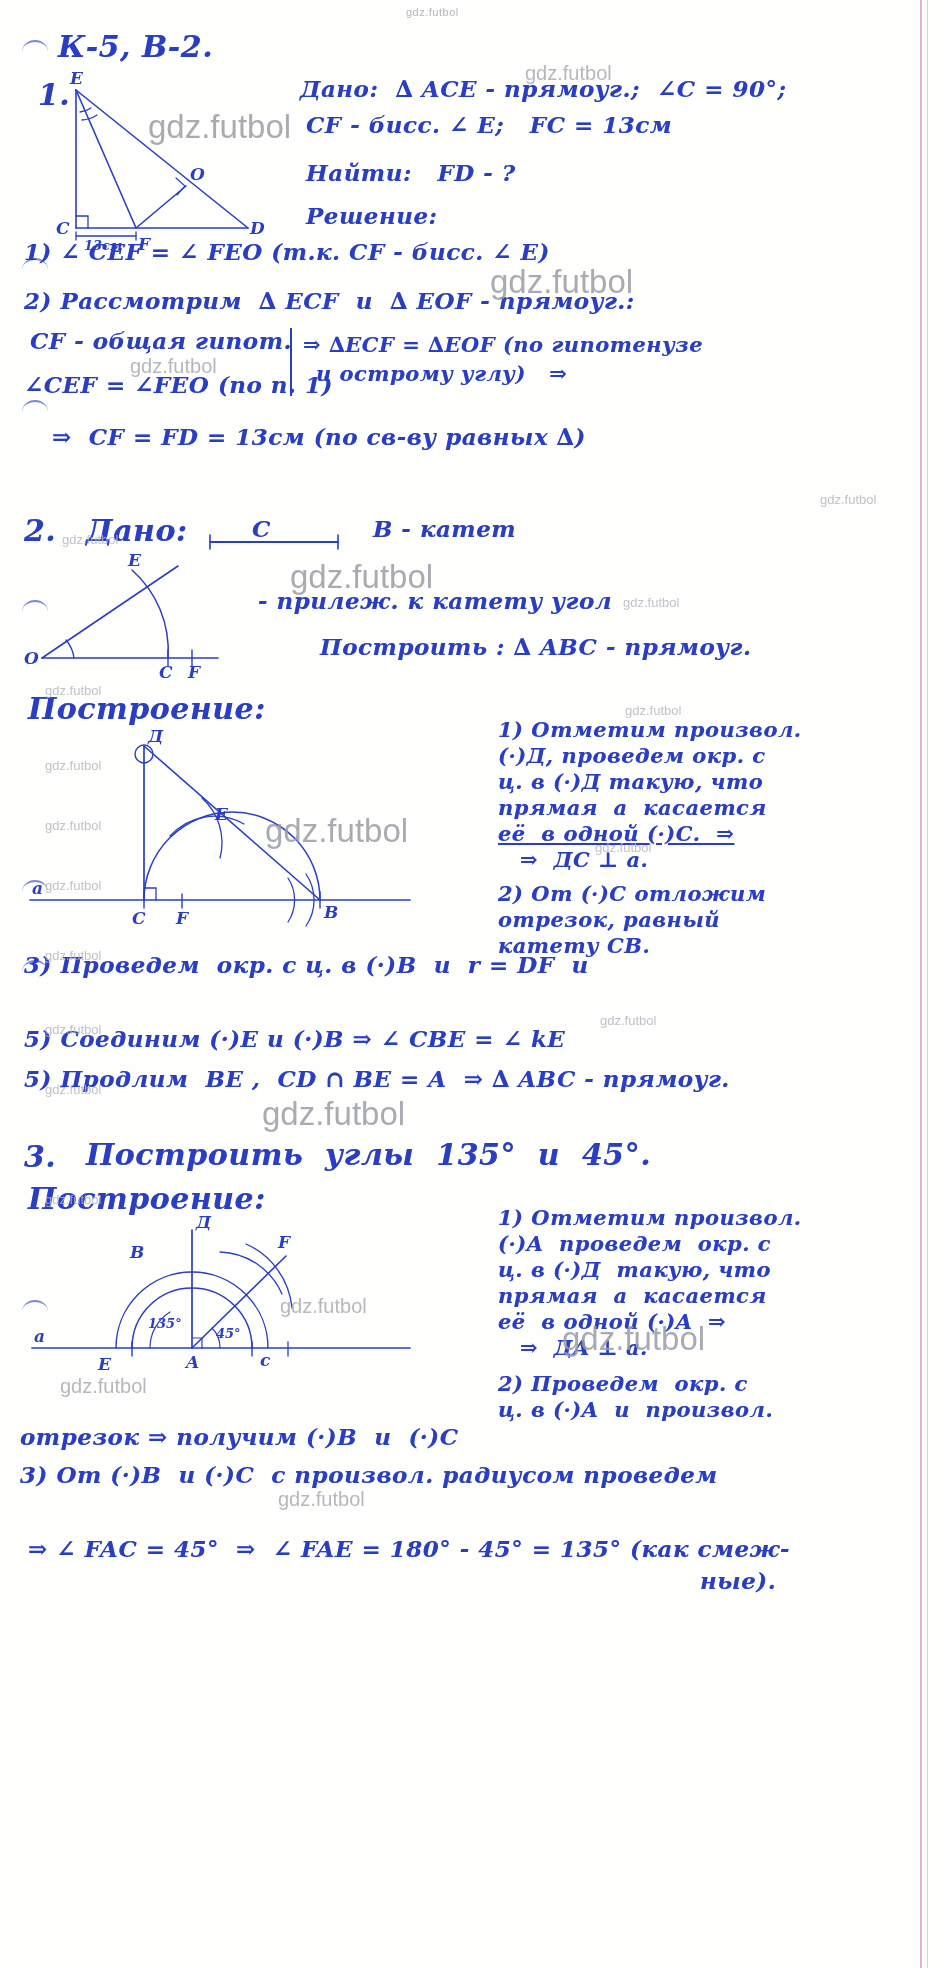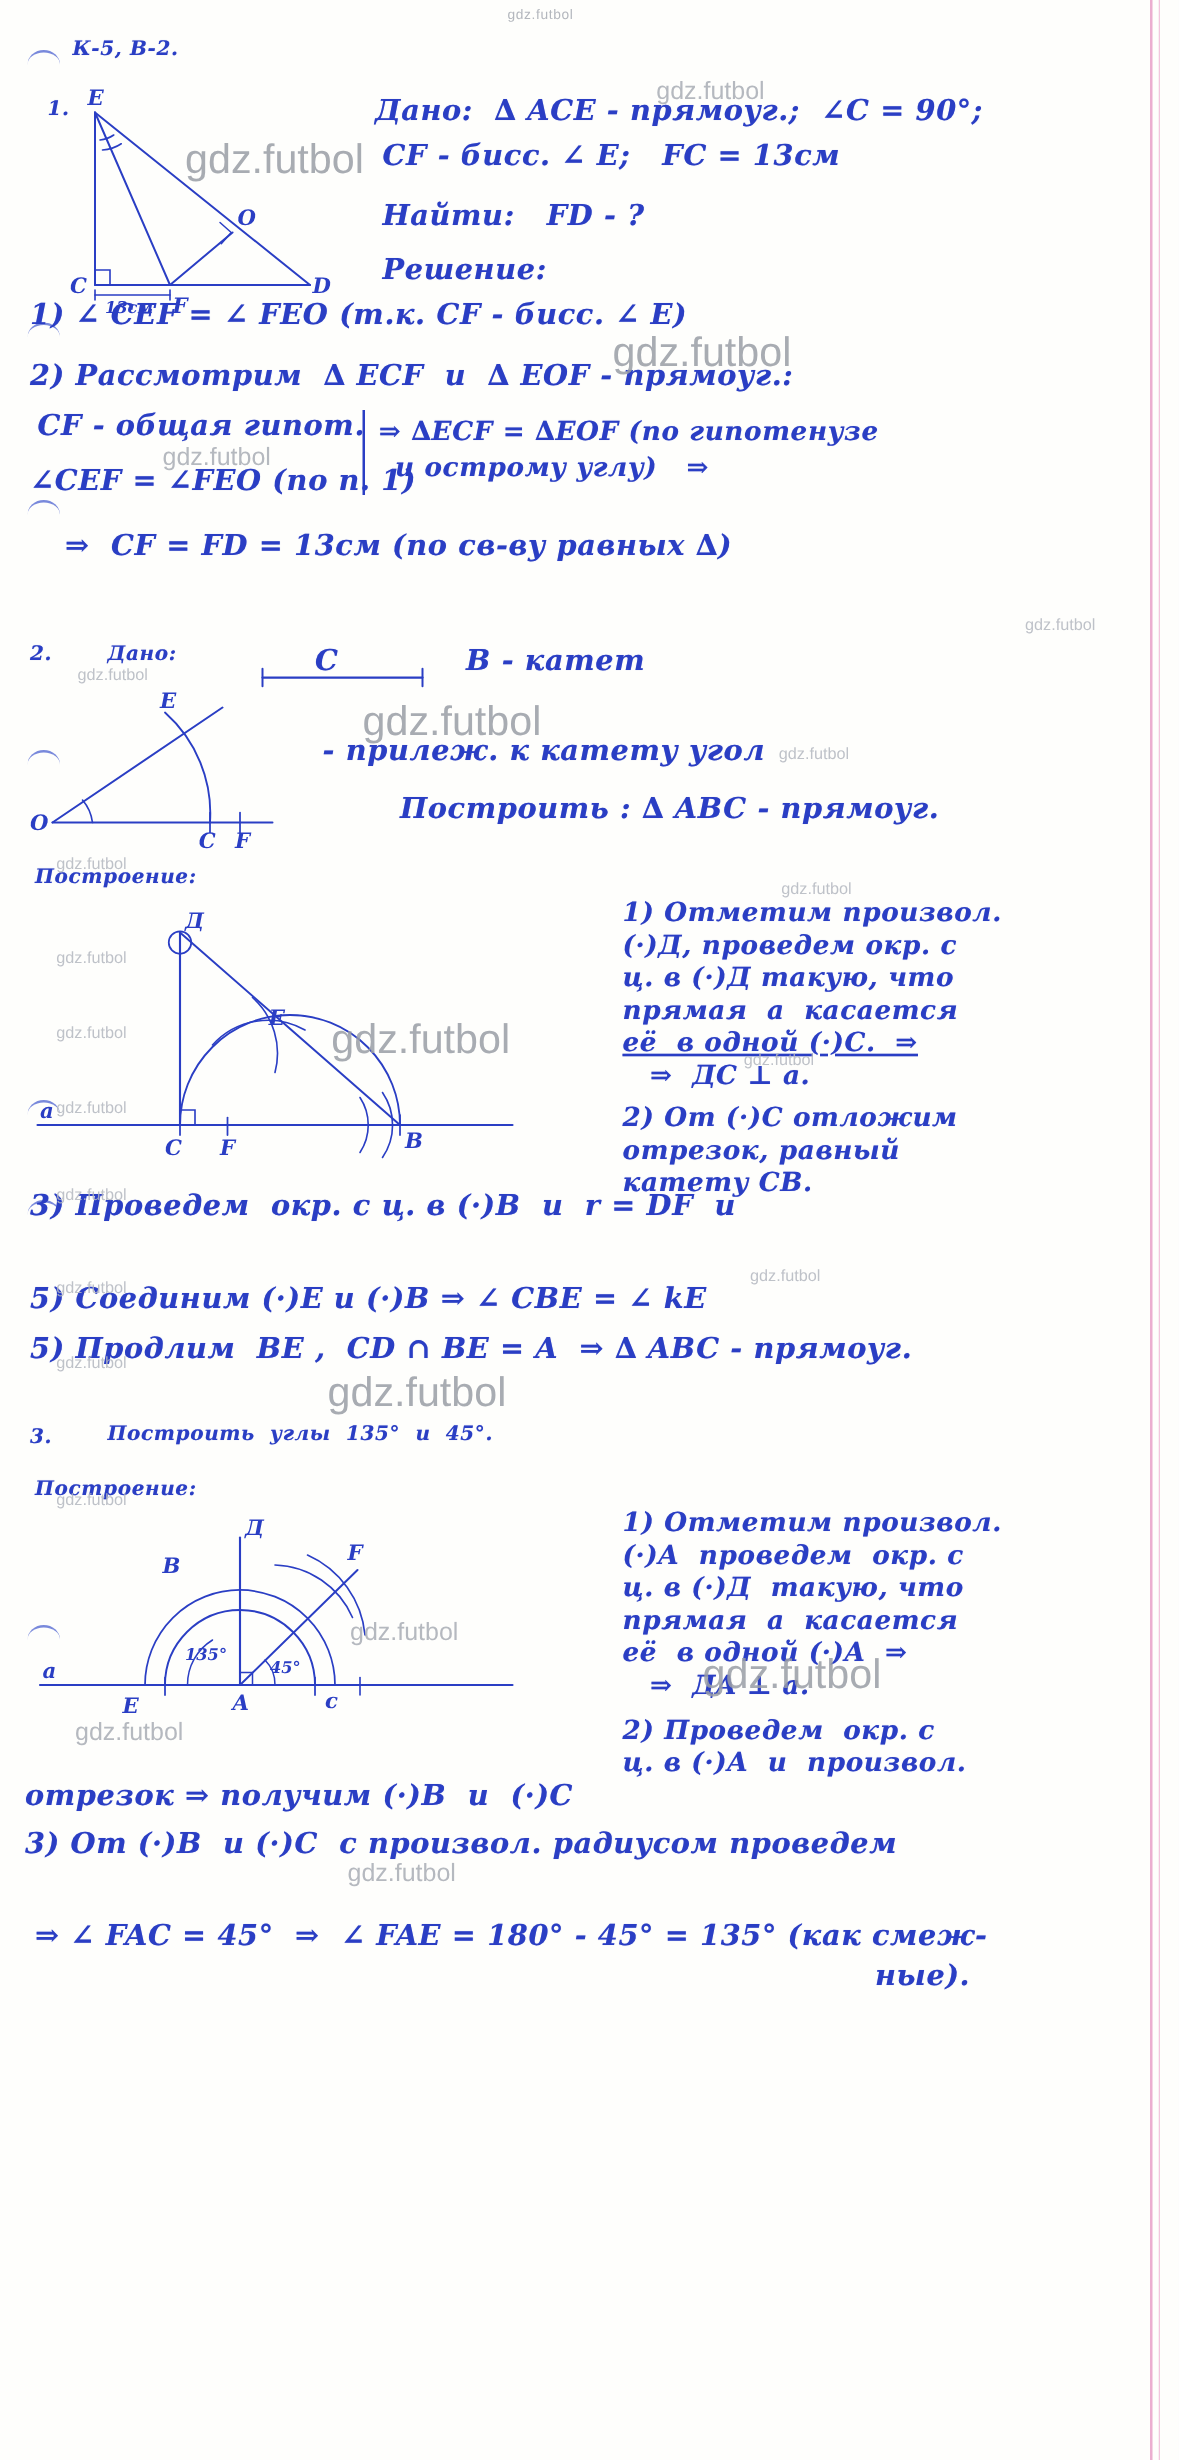--- a/index.html
+++ b/index.html
@@ -39,21 +39,21 @@
     position: absolute;
     color: #2a3ec4;
     font-family: "DejaVu Serif", serif;
     font-style: italic;
     font-weight: 600;
     white-space: pre;
     letter-spacing: .5px;
     line-height: 1.15;
     text-shadow: 0 0 .6px rgba(42,62,196,.45);
   }
-  .hw.s28 { font-size: 16px; }
+  .hw.s28 { font-size: 30px; }
   .hw.s26 { font-size: 23px; }
   .hw.s24 { font-size: 21px; }
 
   
   .wm {
     position: absolute;
     color: #b9bcc2;
     font-family: "Liberation Sans", sans-serif;
     font-weight: 400;
     white-space: pre;

